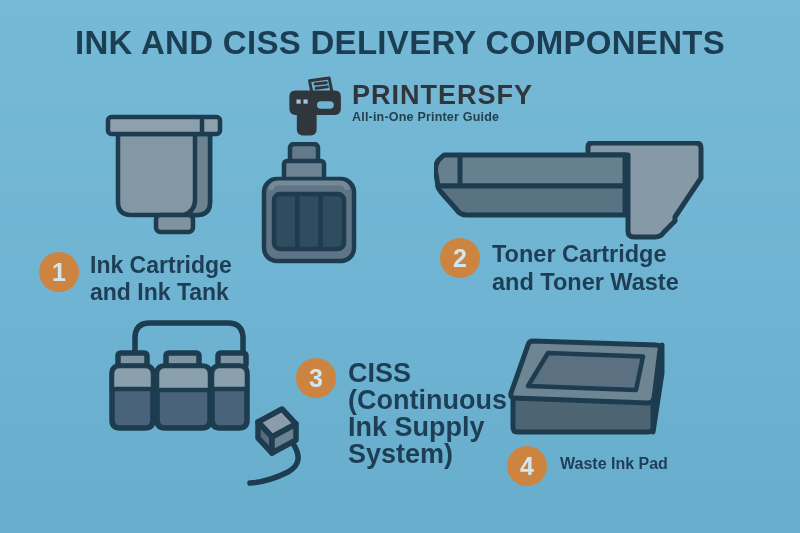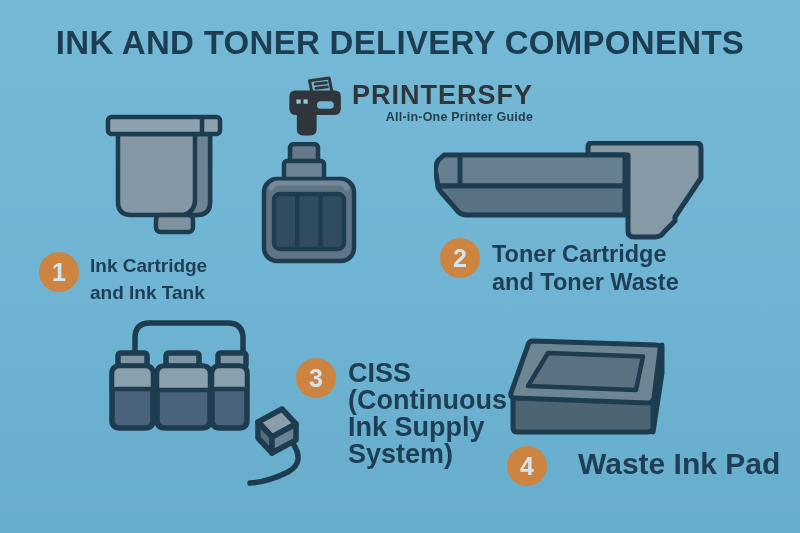--- a/index.html
+++ b/index.html
@@ -9,48 +9,48 @@
     font-family:"Liberation Sans",sans-serif;
   }
   .abs{position:absolute;}
   #title{
     left:0;right:0;top:23px;text-align:center;margin:0;
     font-size:33px;line-height:40px;font-weight:800;letter-spacing:.3px;
     color:#1c3e53;
   }
   
   #logo{left:289px;top:76px;display:flex;align-items:flex-start;}
-  #logo .logo-text{margin-left:7px;display:flex;flex-direction:column;text-align:right;}
+  #logo .logo-text{margin-left:7px;display:flex;flex-direction:column;}
   #brand{font-size:27px;line-height:30px;font-weight:800;letter-spacing:1px;color:#2f363c;margin-top:4px;}
   #tagline{font-size:12.5px;line-height:14px;font-weight:700;color:#24404f;margin-top:0;letter-spacing:.2px;}
   
   .badge{
     width:40px;height:40px;border-radius:50%;background:#cd8440;
     display:flex;align-items:center;justify-content:center;
     color:#d3e6ef;font-size:25px;font-weight:700;
   }
   .label{
     color:#1d3e54;font-weight:700;white-space:pre-line;
   }
-  #label-1{left:90px;top:252px;font-size:19px;line-height:27px;}
+  #label-1{left:90px;top:252px;font-size:23px;line-height:27px;}
   #label-2{left:492px;top:240px;font-size:23.5px;line-height:28px;}
   #label-3{left:348px;top:360px;font-size:27px;line-height:27px;}
-  #label-4{left:560px;top:450px;font-size:30px;line-height:27px;margin-left:18px;}
+  #label-4{left:560px;top:450px;font-size:16px;line-height:27px;}
   #badge-1{left:39px;top:252px;}
   #badge-2{left:440px;top:238px;}
   #badge-3{left:296px;top:358px;}
   #badge-4{left:507px;top:446px;}
   svg{display:block;}
 </style>
 </head>
 <body>
 
 <div id="stage">
 
-  <h1 id="title" class="abs">INK AND TONER DELIVERY COMPONENTS</h1>
+  <h1 id="title" class="abs">INK AND CISS DELIVERY COMPONENTS</h1>
 
   <div id="logo" class="abs">
     <svg width="56" height="60" viewBox="0 0 60 64">
       <g stroke="#2f363c" stroke-width="3.2" stroke-linejoin="round" stroke-linecap="round">
         <path d="M22,5 L43,2 L46,17 L25,20 Z" fill="#6fb4d2"></path>
         <path d="M28,8.5 L40,7" fill="none"></path>
         <path d="M29,13 L41,11.5" fill="none"></path>
         <path d="M7,17 H49 Q54,17 54,22 V35 Q54,40 49,40 H7 Q2,40 2,35 V22 Q2,17 7,17 Z" fill="#2f363c"></path>
         <path d="M10,39 H28 V57 Q28,62 23,62 H15 Q10,62 10,57 Z" fill="#2f363c"></path>
       </g>

